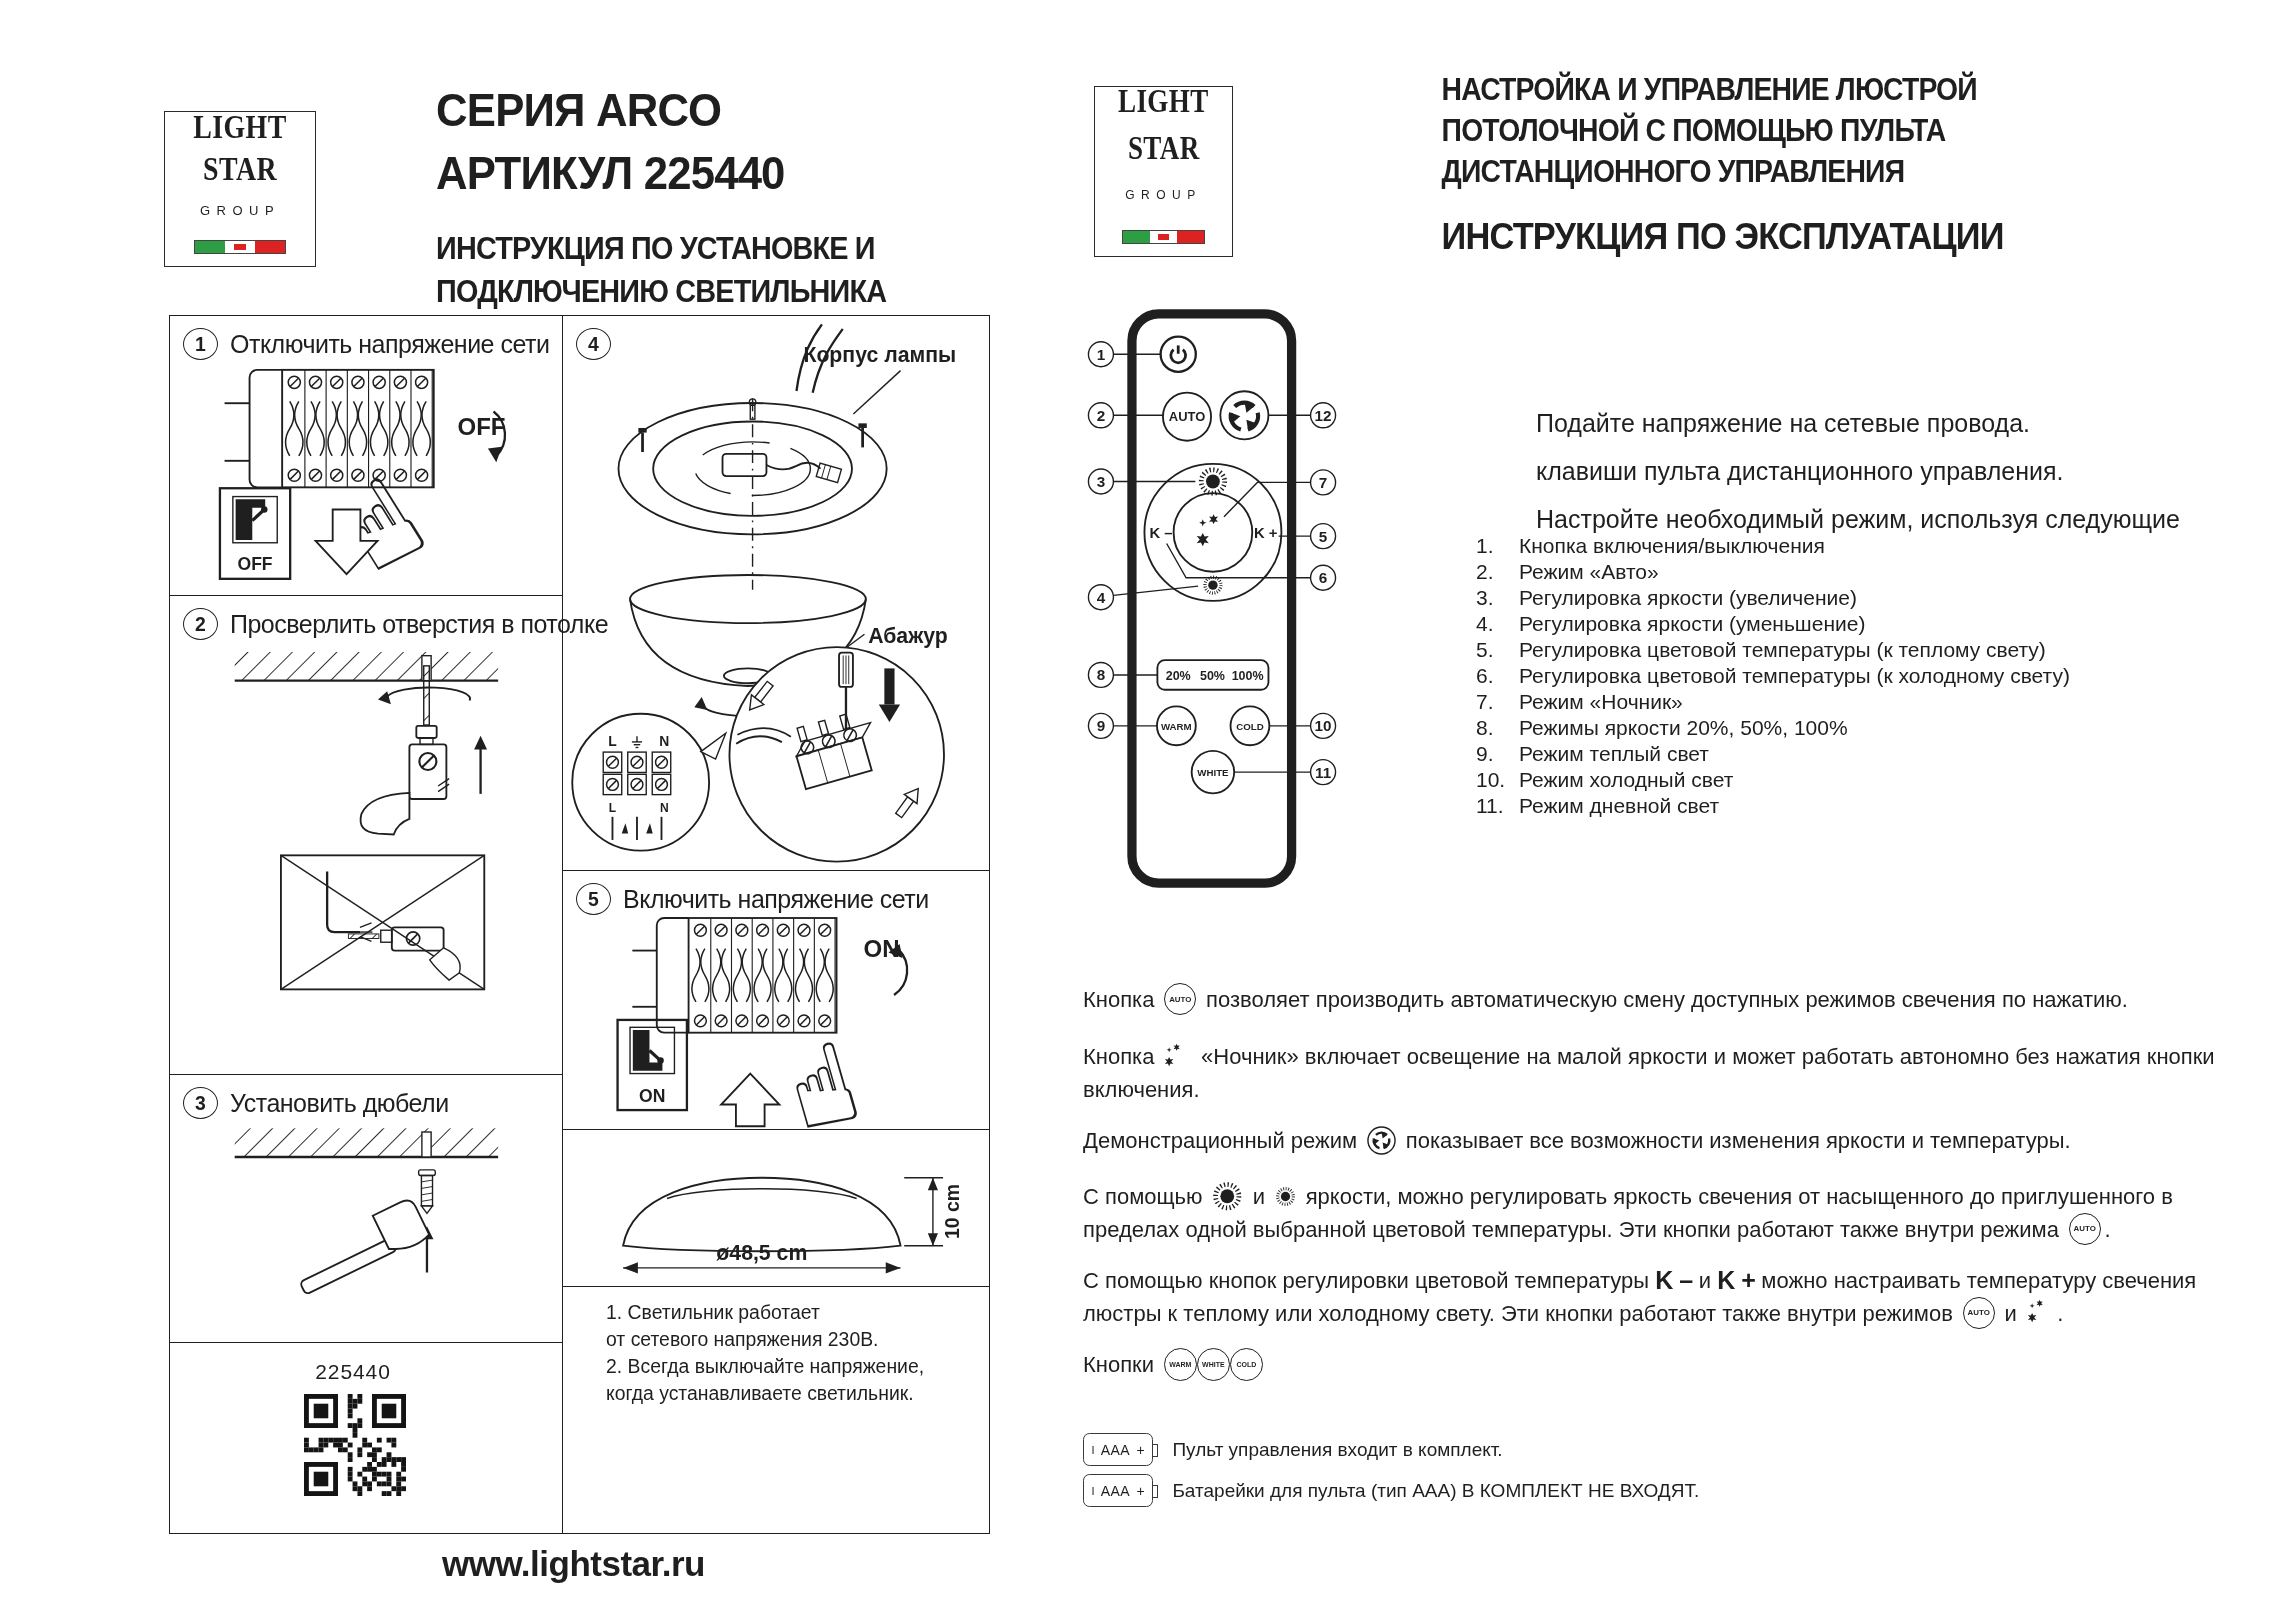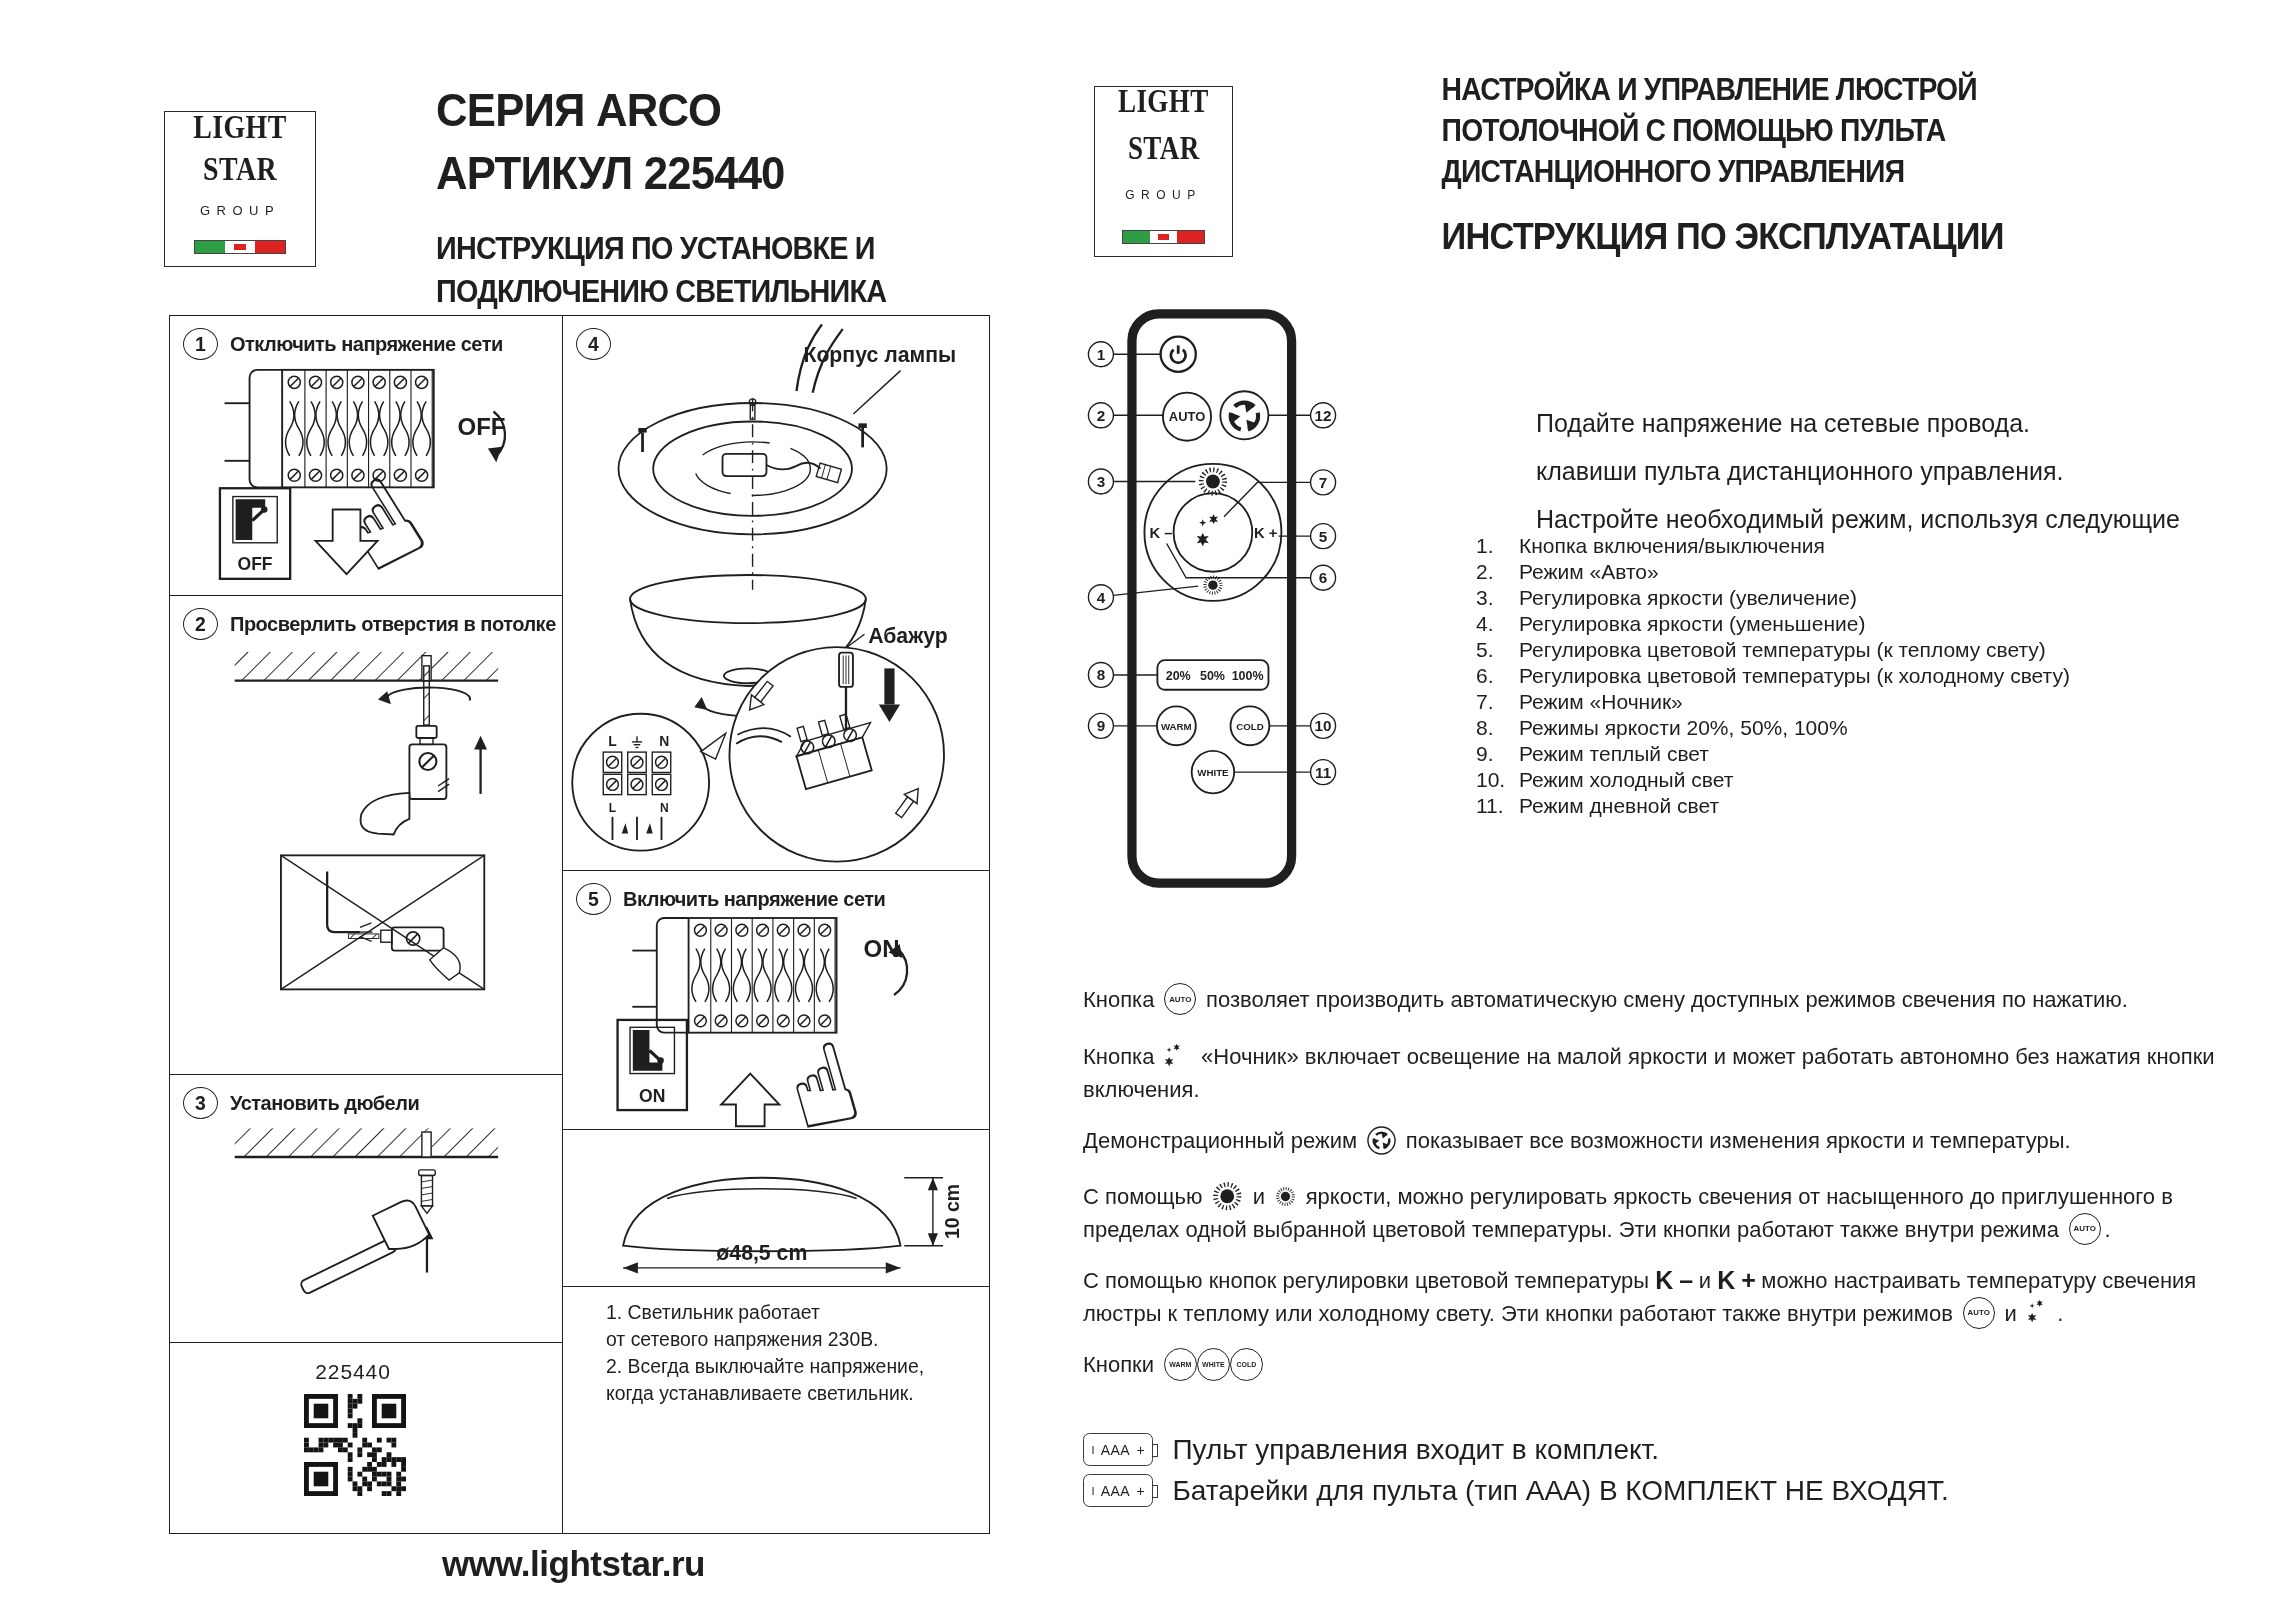--- a/index.html
+++ b/index.html
@@ -15,21 +15,21 @@
   
   .h-big{font-weight:700;letter-spacing:-0.9px;transform:scaleX(.93);transform-origin:center;white-space:nowrap}
   .center{text-align:left}
   
   .sheet{border:1.9px solid #1f1f1f}
   .cell{position:absolute;box-sizing:border-box}
   .b-r{border-right:1.4px solid #1f1f1f}.b-b{border-bottom:1.4px solid #1f1f1f}
   .step-head{position:absolute;left:13px;top:12px;display:flex;align-items:center;gap:12px}
   .num-circ{width:33px;height:30px;border:1.4px solid #1f1f1f;border-radius:50%;display:flex;align-items:center;justify-content:center;
             font-size:19.4px;font-weight:700;flex:0 0 auto;background:#fff}
-  .step-title{font-size:20px;font-weight:700;letter-spacing:-0.5px;white-space:nowrap}
+  .step-title{font-size:25px;font-weight:400;letter-spacing:-0.5px;white-space:nowrap}
   
   svg .st{stroke:#1f1f1f;fill:none}
   svg .fw{stroke:#1f1f1f;fill:#fff}
   svg .f{fill:#1f1f1f;stroke:none}
   svg text{fill:#1f1f1f;font-family:"Liberation Sans","DejaVu Sans",sans-serif}
   
   .intro-line{font-size:25px;line-height:48px;white-space:nowrap}
   .list-row{display:flex;font-size:21px;line-height:26px;white-space:nowrap}
   .list-row .n{width:43px;flex:0 0 auto}
   .para{position:absolute;left:1083px;width:1161px;font-size:22px;line-height:31px}
@@ -37,21 +37,21 @@
   .chip{display:inline-flex;align-items:center;justify-content:center;vertical-align:middle;border:1.4px solid #1f1f1f;border-radius:50%;
         font-weight:700;background:#fff;margin:0 3.7px}
   .chip-auto{width:30px;height:30px;font-size:7.9px}
   .chip-txt{width:31px;height:31px;font-size:7px}
   .chip-svg{display:inline-block;vertical-align:middle;margin:0 3.7px}
   .kbold{font-weight:700;font-size:25px;vertical-align:middle;letter-spacing:-0.5px}
   .batt-row{position:absolute;left:1083px;display:flex;align-items:center;gap:19.4px}
   .battery{width:70px;height:33px;border:1.9px solid #3a3a3a;border-radius:6.5px;position:relative;display:flex;align-items:center;
            justify-content:space-between;padding:0 7.4px;box-sizing:border-box;background:#fff}
   .battery .nub{position:absolute;right:-5.6px;top:10.2px;width:3.7px;height:11px;border:1.4px solid #3a3a3a;border-left:none;background:#fff}
-  .batt-txt{font-size:28px;white-space:nowrap}
+  .batt-txt{font-size:19px;white-space:nowrap}
   .notes-line{font-size:19.4px;line-height:27px;white-space:nowrap}
 </style>
 </head>
 <body>
 
 <svg width="0" height="0" style="position:absolute">
   <defs>
     <pattern id="hatch" width="34" height="34" patternUnits="userSpaceOnUse" patternTransform="rotate(45)">
       <line x1="0" y1="0" x2="0" y2="34" stroke="#1f1f1f" stroke-width="4"></line>
     </pattern>

